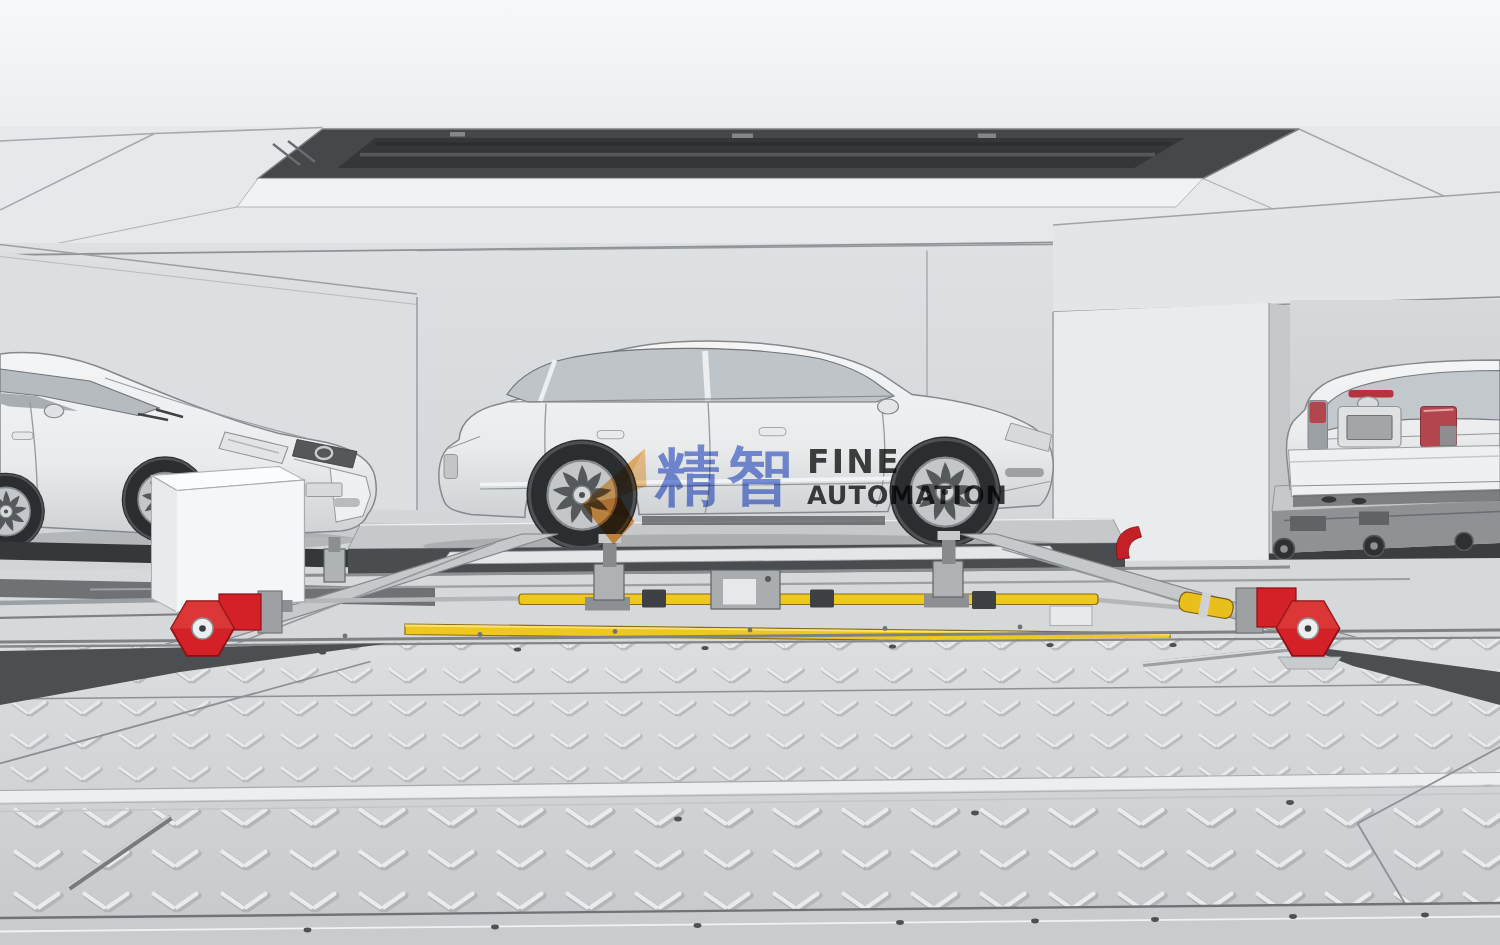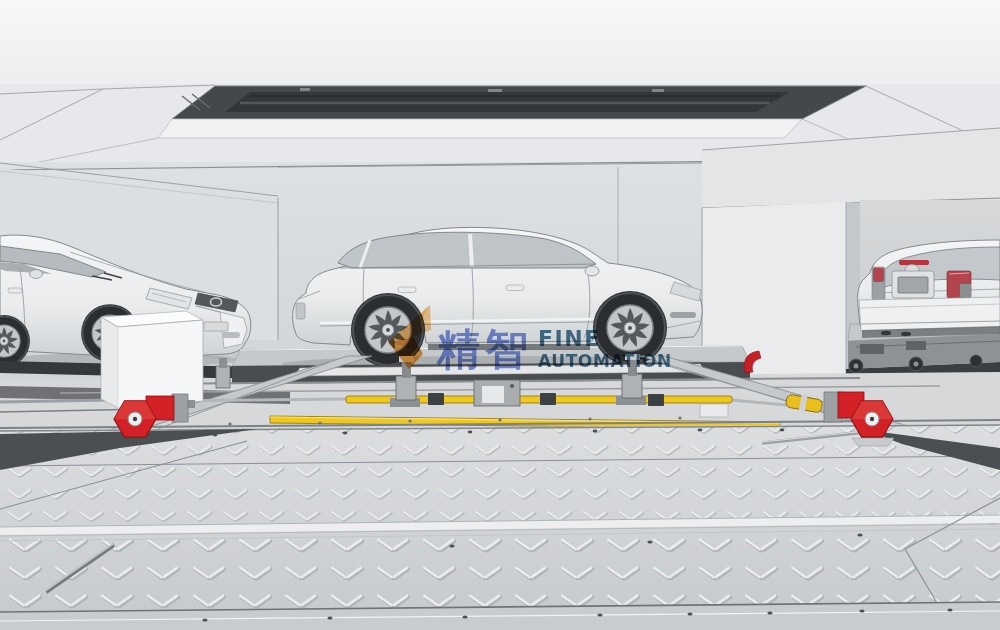--- a/index.html
+++ b/index.html
@@ -1,19 +1,19 @@
 <!DOCTYPE html>
 <html><head>
 <meta charset="utf-8">
 <style>
   html,body{margin:0;padding:0;background:#b9bcbf;}
   .scene{position:relative;width:1000px;height:630px;overflow:hidden;background:#e8eaec;
          font-family:"DejaVu Sans","Liberation Sans",sans-serif;}
   .scene-svg{position:absolute;left:0;top:0;}
-  .watermark{position:absolute;left:386px;top:298px;height:72px;display:flex;align-items:flex-end;
+  .watermark{position:absolute;left:386px;top:298px;height:72px;display:flex;align-items:flex-start;
              gap:5px;mix-blend-mode:multiply;pointer-events:none;}
   .wm-cjk{font-size:43px;font-weight:700;letter-spacing:5px;line-height:.95;opacity:.62;}
   .wm-latin{display:flex;flex-direction:column;justify-content:center;opacity:.74;}
   .wm-l1{font-size:22px;font-weight:800;letter-spacing:1.5px;line-height:1;}
   .wm-l2{font-size:17px;font-weight:800;letter-spacing:.6px;line-height:1;margin-top:3px;}
 </style>
 </head>
 <body>
 
 <div class="scene">
@@ -356,18 +356,18 @@
 </svg>
 
 <div class="watermark">
   <svg width="46" height="66" viewBox="0 0 46 66" opacity="0.85">
     <path d="M44,1 L2,38 L27,33 Z" fill="#f6ad55"></path>
     <path d="M27,33 L2,38 L37,50 Z" fill="#e07c1c"></path>
     <path d="M37,50 L2,38 L23,65 Z" fill="#f0932c"></path>
     <path d="M44,1 L27,33 L45,26 Z" fill="#f9c57f"></path>
   </svg>
   <span class="wm-cjk" style="color:#2b50cf">精智</span>
-  <div class="wm-latin" style="color:#0c4a6e">
+  <div class="wm-latin" style="color:#000000">
     <span class="wm-l1">FINE</span>
     <span class="wm-l2">AUTOMATION</span>
   </div>
 </div>
 </div>
 
 </body></html>

